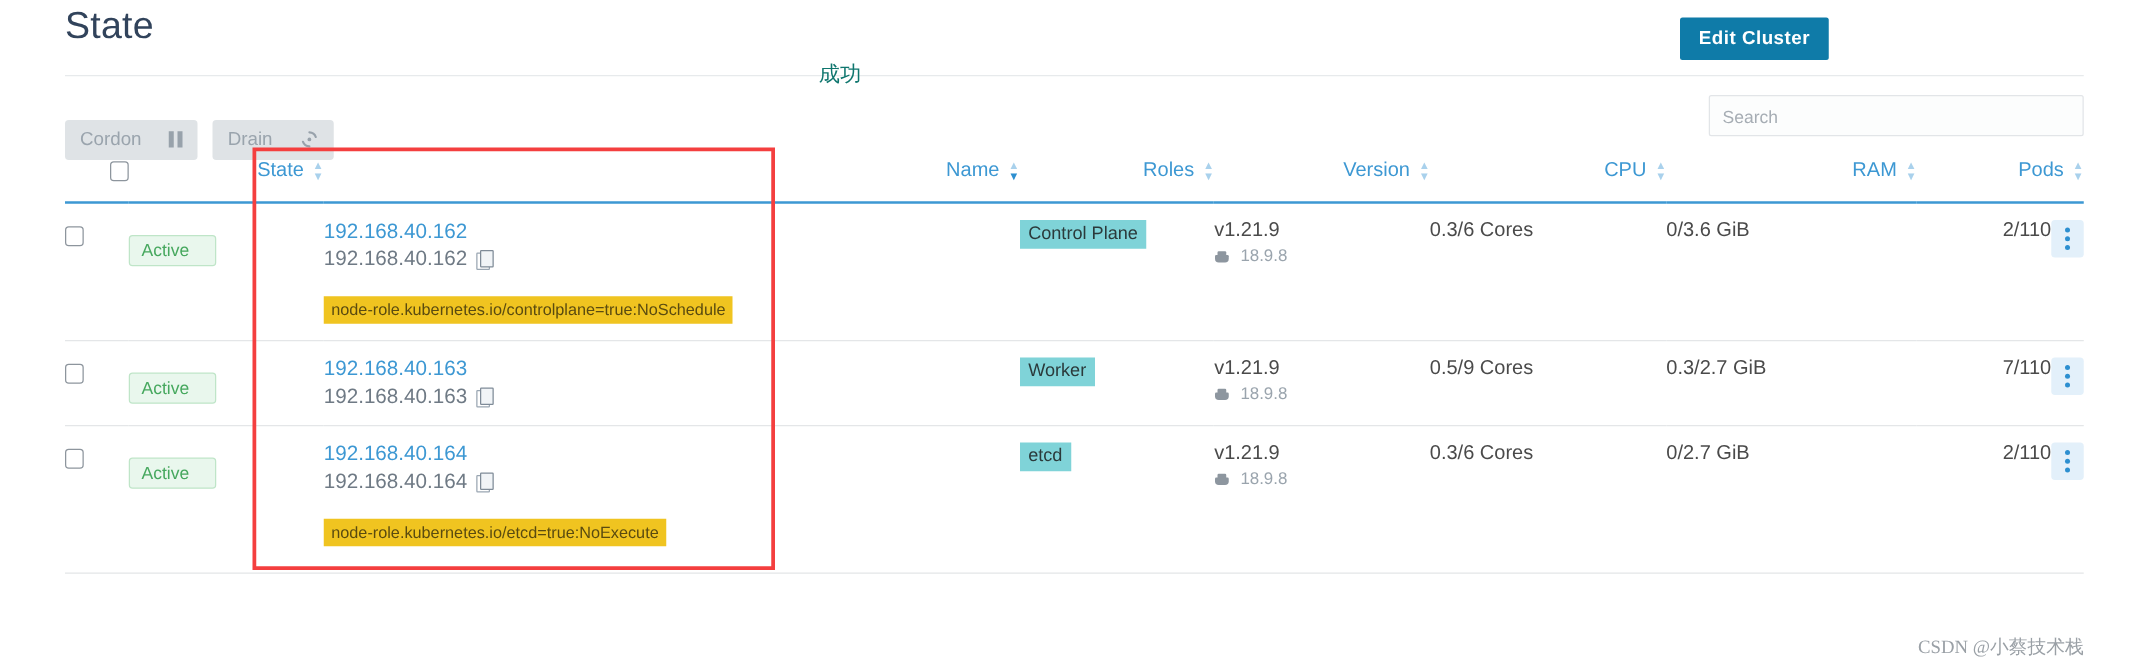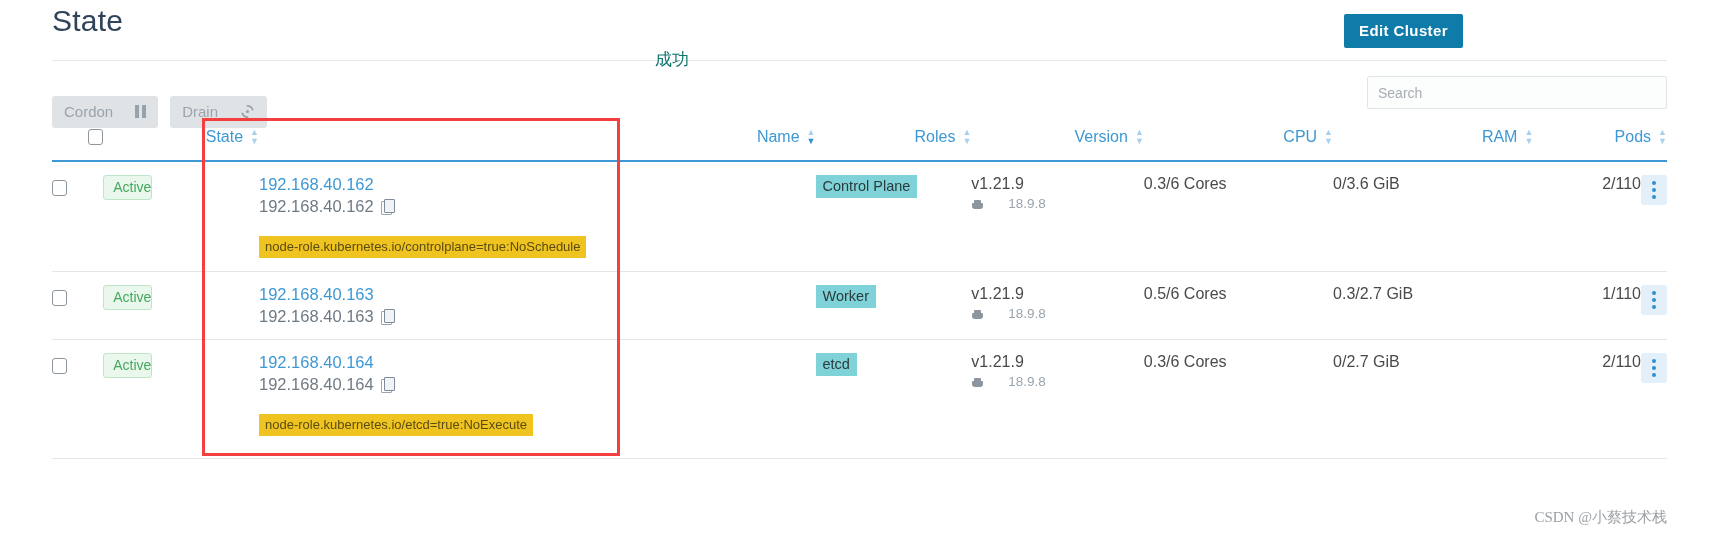--- a/index.html
+++ b/index.html
@@ -79,21 +79,21 @@
   tbody td { padding: 13px 0 13px 0; vertical-align: top; font-size: 16px; color: #4a4a4a; }
   tbody tr + tr td { border-top: 1px solid #e4e6e8; }
 
   .cb {
     width: 15px; height: 16px; border: 1.6px solid #8d959d;
     border-radius: 3px; background: #fff; display: inline-block; cursor: pointer;
     margin-top: 5px;
   }
   .badge-active {
     display: inline-block; border: 1px solid #bfe5c8; background: #e9f7ed;
-    color: #46a85e; font-size: 14px; padding: 3px 0 4px 9px; border-radius: 3px;
+    color: #46a85e; font-size: 14px; padding: 3px 21px 4px 9px; border-radius: 3px; margin-top: 12px;
   }
   .node-link { color: #3d98d3; font-size: 16.5px; display:block; cursor: pointer; text-decoration: none; }
   .node-ip { color: #6f7a85; font-size: 16.5px; margin-top: 3px; display:flex; align-items:center; gap:7px; }
   .copy-ic { display:inline-block; width:13px; height:15px; position: relative; cursor: pointer; }
   .copy-ic::before {
     content:""; position:absolute; left:0; top:2px; width:9px; height:12px;
     border:1.4px solid #9aa6b2; border-radius:1px; background:#fff;
   }
   .copy-ic::after {
     content:""; position:absolute; left:3px; top:0; width:9px; height:12px;
@@ -101,21 +101,21 @@
   }
   .taint {
     display: inline-block; background: #f0c420; color: #5a4b10;
     font-size: 13px; padding: 3px 6px 4px 6px; margin-top: 20px;
   }
   .role-badge {
     display:inline-block; background:#7fd3d8; color:#2b3a3b;
     font-size:14.5px; padding:3px 7px 4px 7px;
   }
   .ver-main { font-size: 16px; color:#4a4a4a; }
-  .ver-sub { font-size: 13.5px; color:#9aa4ad; display:flex; align-items:center; gap:22px; margin-top:3px; }
+  .ver-sub { font-size: 13.5px; color:#9aa4ad; display:flex; align-items:center; gap:6px; margin-top:3px; }
   .docker-ic { display:inline-block; width:15px; height:11px; position: relative; }
   .docker-ic::before {
     content:""; position:absolute; left:1px; bottom:0; width:11px; height:6px;
     background:#8d969f; border-radius:1px 1px 3px 3px;
   }
   .docker-ic::after {
     content:""; position:absolute; left:3px; bottom:5px; width:7px; height:4px;
     background:#8d969f; border-radius:1px;
   }
   .num-cell { font-size: 16px; color:#4a4a4a; }
@@ -317,25 +317,25 @@
           <td>
             <span class="role-badge">Worker</span>
           </td>
           <td>
             <div class="ver-main">v1.21.9</div>
             <div class="ver-sub">
               <span class="docker-ic"></span>
               <span>18.9.8</span>
             </div>
           </td>
-          <td class="num-cell">0.5/6 Cores</td>
+          <td class="num-cell">0.5/9 Cores</td>
           <td class="num-cell">0.3/2.7 GiB</td>
           <td class="pods-cell">
             <div class="pods-row">
-              <span class="num-cell">1/110</span>
+              <span class="num-cell">7/110</span>
               <span class="kebab">
                   <i></i>
                   <i></i>
                   <i></i>
                 </span>
             </div>
           </td>
         </tr>
 
         <tr>

